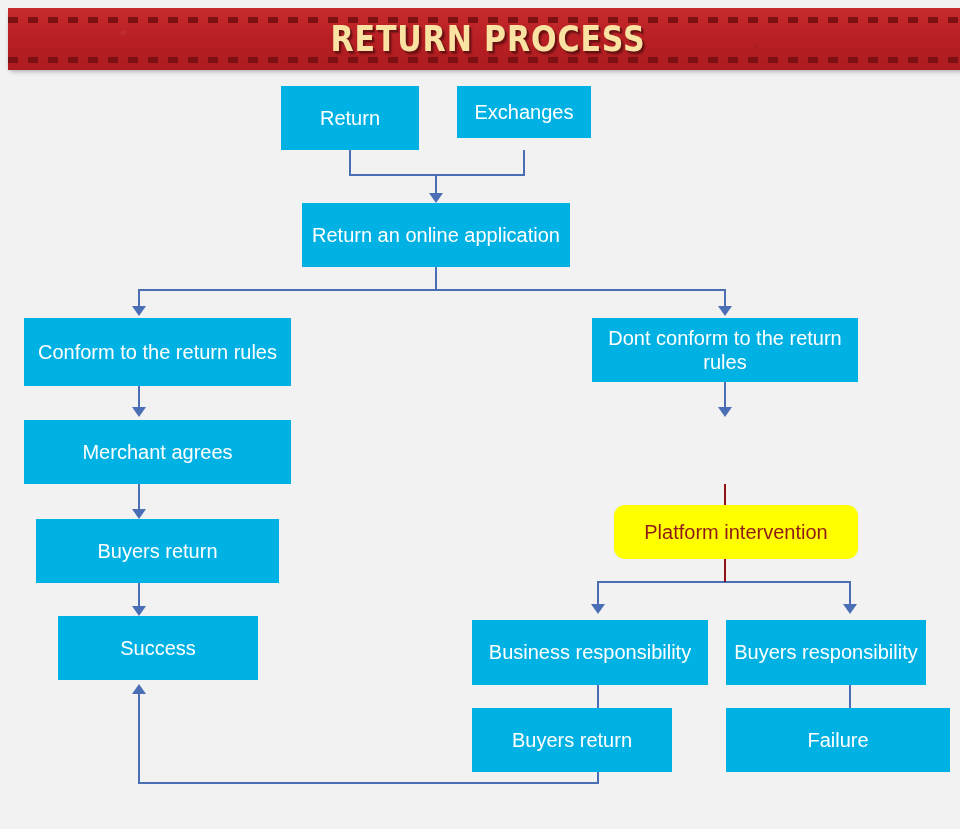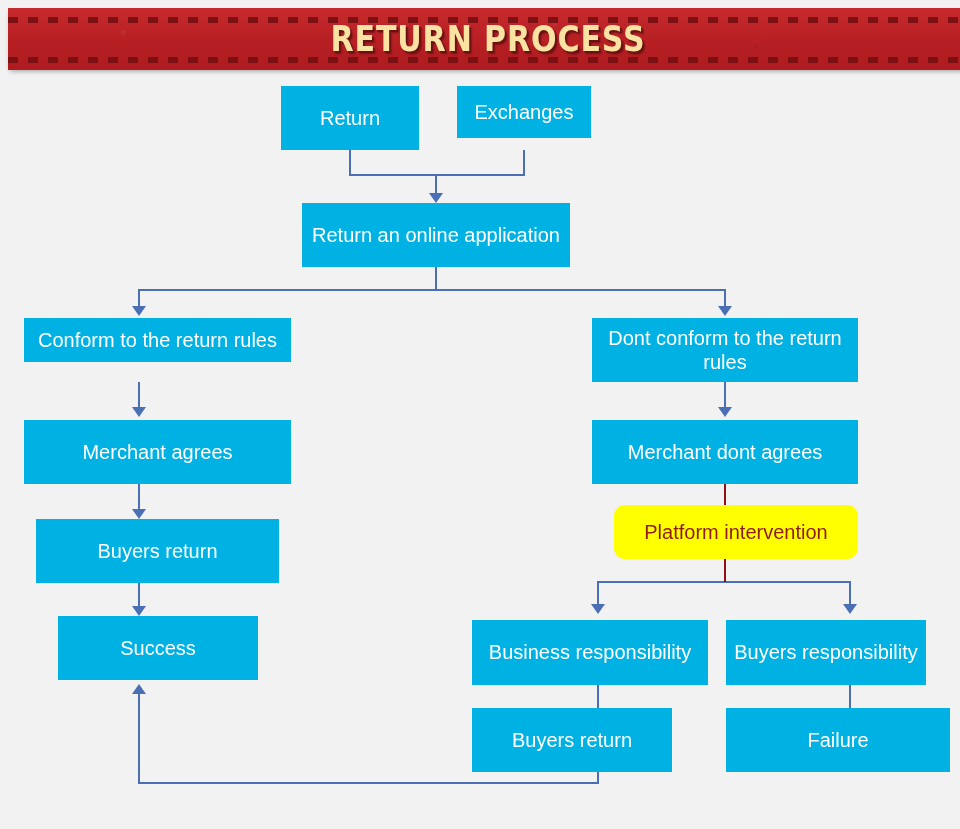--- a/index.html
+++ b/index.html
@@ -136,27 +136,26 @@
   <div class="ln h" style="left:138px;top:782px;width:461px;"></div>
   <div class="ln v" style="left:138px;top:694px;height:90px;"></div>
   <div class="arrow up" style="left:132px;top:684px;"></div>
 
   <div class="node" style="left:281px;top:86px;width:138px;height:64px;">Return</div>
 
   <div class="node" style="left:457px;top:86px;width:134px;height:52px;">Exchanges</div>
 
   <div class="node two-line" style="left:302px;top:203px;width:268px;height:64px;">Return an online application</div>
 
-  <div class="node two-line" style="left:24px;top:318px;width:267px;height:44px;">Conform to the return rules</div>
+  <div class="node two-line" style="left:24px;top:318px;width:267px;height:68px;">Conform to the return rules</div>
 
   <div class="node two-line" style="left:592px;top:318px;width:266px;height:64px;">Dont conform to the return rules</div>
 
   <div class="node" style="left:24px;top:420px;width:267px;height:64px;">Merchant agrees</div>
 
-  <div class="node" style="left:592px;top:420px;width:266px;height:64px;">Merchant dont agrees</div>
 
   <div class="node" style="left:36px;top:519px;width:243px;height:64px;">Buyers return</div>
 
   <div class="node two-line yellow" style="left:614px;top:505px;width:244px;height:54px;">Platform intervention</div>
 
   <div class="node" style="left:58px;top:616px;width:200px;height:64px;">Success</div>
 
   <div class="node two-line" style="left:472px;top:620px;width:236px;height:65px;">Business responsibility</div>
 
   <div class="node two-line" style="left:726px;top:620px;width:200px;height:65px;">Buyers responsibility</div>

